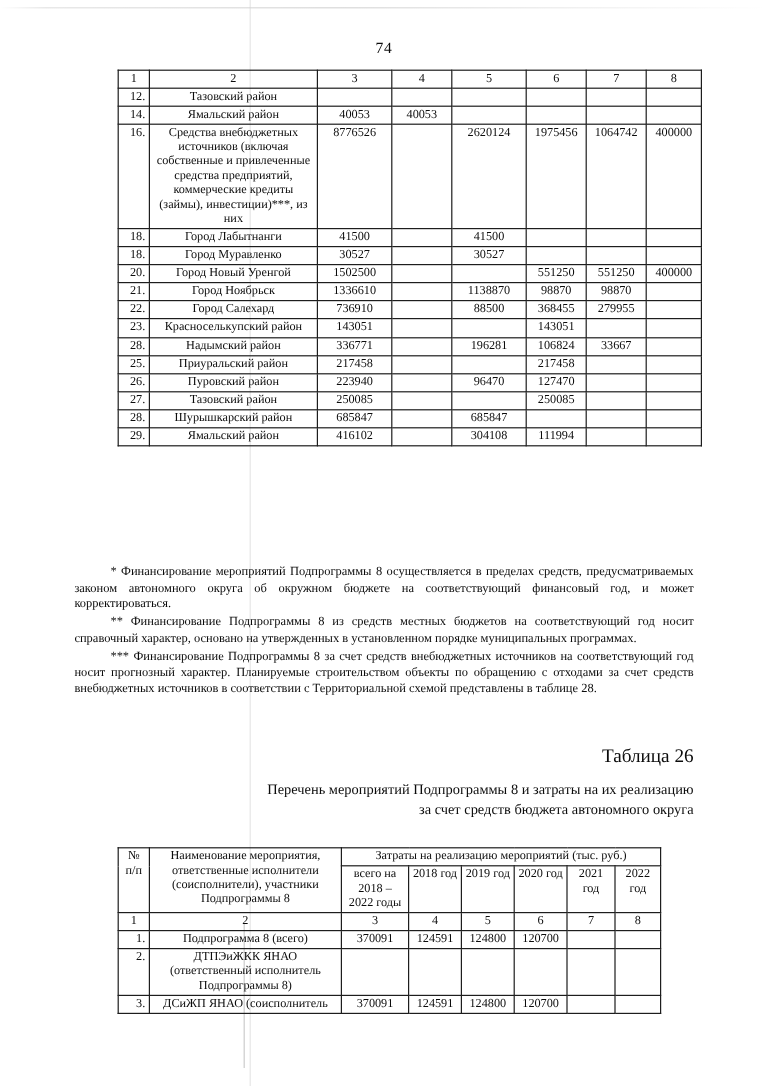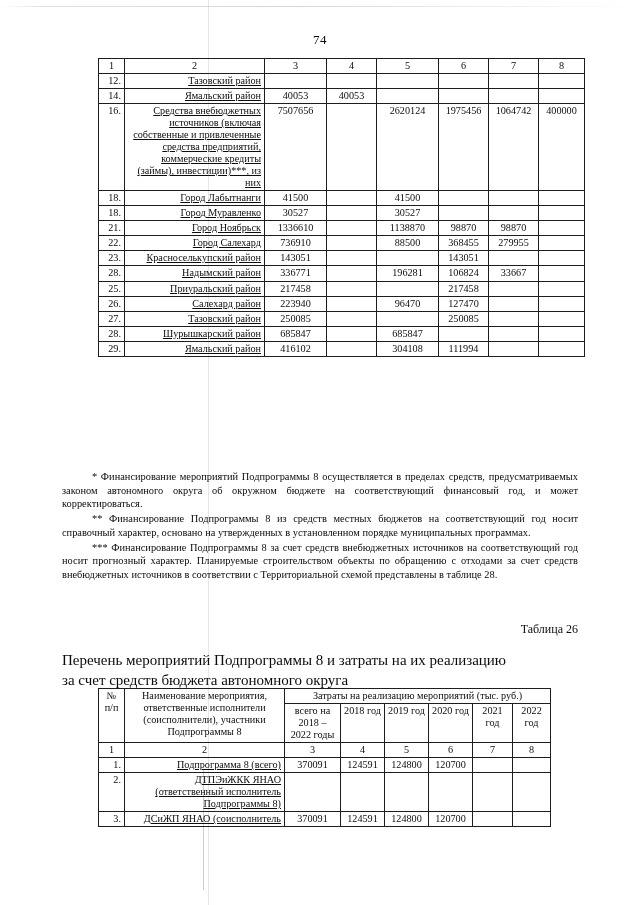--- a/index.html
+++ b/index.html
@@ -72,38 +72,38 @@
   }
   table.doc-table td,
   table.doc-table th {
     border: 1px solid #1d1d1d;
     padding: 1px 3px;
     vertical-align: top;
     font-weight: normal;
     word-wrap: break-word;
   }
   td.num-col   { text-align: right;   padding-left: 3px; }
-  td.name-col  { text-align: right;   padding-left: 5px; text-decoration: underline; }
+  td.name-col  { text-align: center;   padding-left: 5px; }
   td.val-col   { text-align: center; }
   td.colnum    { text-align: center; }
   th.hdr       { text-align: center; vertical-align: middle; padding: 2px 3px; }
 
   #table-one-wrap {
     position: absolute;
     top: 58px;
     left: 98px;
   }
   #table-one { width: 450px; }
 
   #table-two-wrap {
     position: absolute;
     top: 688px;
     left: 98px;
   }
-  #table-two { width: 452px; }
+  #table-two { width: 452px; margin-top: 18px; }
 
   
   .notes {
     position: absolute;
     top: 470px;
     left: 62px;
     width: 516px;
     font-size: 10.4px;
     line-height: 1.32;
     text-align: justify;
@@ -112,29 +112,29 @@
     margin: 0 0 1px 0;
     text-indent: 30px;
   }
 
   .table-caption-right {
     position: absolute;
     top: 622px;
     left: 62px;
     width: 516px;
     text-align: right;
-    font-size: 12px;
+    font-size: 16px;
   }
   .table-title {
     position: absolute;
     top: 650px;
     left: 62px;
     width: 516px;
-    text-align: left;
-    font-size: 15px;
+    text-align: right;
+    font-size: 12px;
     line-height: 1.35;
   }
   .table-title div { white-space: nowrap; }
 </style>
 </head>
 <body>
 
 <div class="page">
 
   <div class="scan-top-line"></div>
@@ -182,21 +182,21 @@
             <td class="val-col">40053</td>
             <td class="val-col">40053</td>
             <td class="val-col"></td>
             <td class="val-col"></td>
             <td class="val-col"></td>
             <td class="val-col"></td>
           </tr>
           <tr>
             <td class="num-col">16.</td>
             <td class="name-col">Средства внебюджетных источников (включая собственные и привлеченные средства предприятий, коммерческие кредиты (займы), инвестиции)***, из них</td>
-            <td class="val-col">7507656</td>
+            <td class="val-col">8776526</td>
             <td class="val-col"></td>
             <td class="val-col">2620124</td>
             <td class="val-col">1975456</td>
             <td class="val-col">1064742</td>
             <td class="val-col">400000</td>
           </tr>
           <tr>
             <td class="num-col">18.</td>
             <td class="name-col">Город Лабытнанги</td>
             <td class="val-col">41500</td>
@@ -210,20 +210,30 @@
             <td class="num-col">18.</td>
             <td class="name-col">Город Муравленко</td>
             <td class="val-col">30527</td>
             <td class="val-col"></td>
             <td class="val-col">30527</td>
             <td class="val-col"></td>
             <td class="val-col"></td>
             <td class="val-col"></td>
           </tr>
           <tr>
+            <td class="num-col">20.</td>
+            <td class="name-col">Город Новый Уренгой</td>
+            <td class="val-col">1502500</td>
+            <td class="val-col"></td>
+            <td class="val-col"></td>
+            <td class="val-col">551250</td>
+            <td class="val-col">551250</td>
+            <td class="val-col">400000</td>
+          </tr>
+          <tr>
             <td class="num-col">21.</td>
             <td class="name-col">Город Ноябрьск</td>
             <td class="val-col">1336610</td>
             <td class="val-col"></td>
             <td class="val-col">1138870</td>
             <td class="val-col">98870</td>
             <td class="val-col">98870</td>
             <td class="val-col"></td>
           </tr>
           <tr>
@@ -261,21 +271,21 @@
             <td class="name-col">Приуральский район</td>
             <td class="val-col">217458</td>
             <td class="val-col"></td>
             <td class="val-col"></td>
             <td class="val-col">217458</td>
             <td class="val-col"></td>
             <td class="val-col"></td>
           </tr>
           <tr>
             <td class="num-col">26.</td>
-            <td class="name-col">Салехард район</td>
+            <td class="name-col">Пуровский район</td>
             <td class="val-col">223940</td>
             <td class="val-col"></td>
             <td class="val-col">96470</td>
             <td class="val-col">127470</td>
             <td class="val-col"></td>
             <td class="val-col"></td>
           </tr>
           <tr>
             <td class="num-col">27.</td>
             <td class="name-col">Тазовский район</td>

